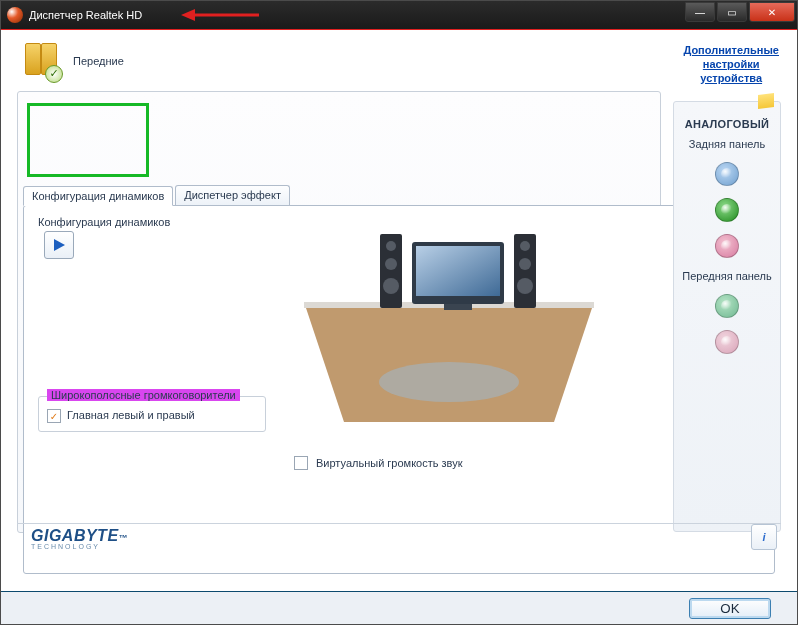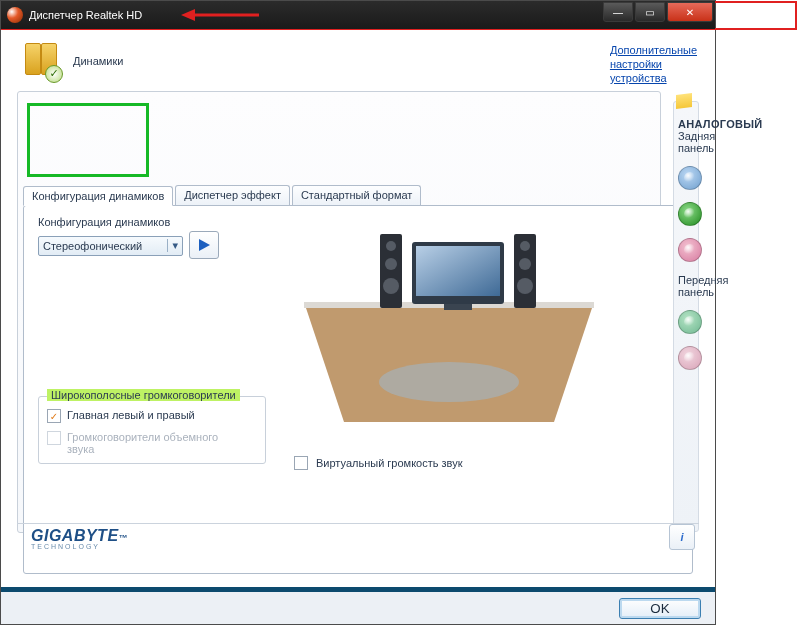--- a/index.html
+++ b/index.html
@@ -1,34 +1,34 @@
 <!DOCTYPE html>
 <html><head>
 <meta charset="utf-8">
 <style>
 html,body{margin:0;padding:0;font-family:"Segoe UI",Tahoma,sans-serif;font-size:11px;background:#fff}
-.window{width:716px;height:625px;border:1px solid #4b4b4b;background:#fff;box-sizing:border-box;position:relative}
+.window{width:798px;height:625px;border:1px solid #4b4b4b;background:#fff;box-sizing:border-box;position:relative}
 .titlebar{height:28px;background:linear-gradient(#2b2b2b,#1a1a1a);display:flex;align-items:center;color:#fff;position:relative}
 .titlebar .ticon{width:16px;height:16px;margin:0 6px;background:radial-gradient(circle at 30% 30%,#fff,#e55a2a 40%,#8a2a00);border-radius:50%}
 .titlebar .ttext{flex:0 0 auto}
 .winbtns{position:absolute;right:2px;top:0;display:flex}
 .winbtn{width:28px;height:18px;margin-top:1px;border:1px solid #3a3a3a;background:linear-gradient(#5a5a5a,#2a2a2a);border-radius:0 0 3px 3px;margin-left:2px;display:flex;align-items:center;justify-content:center;color:#fff;font-size:10px}
 .winbtn.close{background:linear-gradient(#e56a5a,#c93118);width:44px}
 .arrow{position:absolute;left:180px;top:4px}
 .redbox{position:absolute;border:2px solid #e02020;left:0;top:0;width:796px;height:29px;box-sizing:border-box;pointer-events:none}
 .client{position:absolute;left:8px;top:34px;right:8px;bottom:36px}
 
 
 .topleft{position:absolute;left:14px;top:6px;display:flex;align-items:center;gap:10px}
 .spk-glyph{width:40px;height:40px;position:relative}
 .spk-glyph .b1,.spk-glyph .b2{position:absolute;width:14px;height:30px;background:linear-gradient(#f6d36a,#d9a21f);border:1px solid #c48a12;border-radius:2px}
 .spk-glyph .b1{left:2px;top:2px}.spk-glyph .b2{left:18px;top:2px}
 .spk-glyph .chk{position:absolute;left:22px;top:24px;width:16px;height:16px;border-radius:50%;background:radial-gradient(#fff,#b6d97a);border:1px solid #6a9a2a;color:#2a6a00;font-size:11px;line-height:14px;text-align:center}
 
-.advlink{position:absolute;right:10px;top:8px;color:#0645ad;text-decoration:underline;font-weight:normal;text-align:left;line-height:14px}
+.advlink{position:absolute;right:10px;top:8px;color:#0645ad;text-decoration:underline;font-weight:bold;text-align:center;line-height:14px}
 
 .main-panel{position:absolute;left:8px;top:56px;width:642px;height:440px;border:1px solid #c8d0da;border-radius:3px;background:linear-gradient(#fdfdfe,#f6f8fb)}
 
 .greenbox{position:absolute;border:3px solid #16b926;left:18px;top:68px;width:122px;height:74px;box-sizing:border-box;pointer-events:none;z-index:5}
 
 .volsec{position:absolute;left:20px;top:66px}
 .volsec .gv{font-weight:bold;color:#2a3a55}
 .lr-row{display:flex;align-items:center;gap:3px;margin-top:5px}
 .lr-row span.lbl{color:#2a3a55}
 .mini-track{width:70px;height:4px;background:#d0d6de;border:1px solid #aab2bd;border-radius:2px;position:relative}
@@ -49,48 +49,48 @@
 .subpanel{position:absolute;left:14px;top:170px;right:14px;bottom:14px;border:1px solid #b0bccb;border-radius:3px;background:#fff}
 
 .cfg-left{position:absolute;left:14px;top:10px}
 .cfg-left .lbl{color:#2a3a50}
 .select{margin-top:4px;width:145px;height:20px;border:1px solid #8aa0b8;border-radius:2px;background:linear-gradient(#f6fafd,#e2ecf5);display:flex;align-items:center;padding:0 4px;box-sizing:border-box;color:#2a3a50}
 .select .chev{margin-left:auto;border-left:1px solid #9ab0c6;padding-left:4px;color:#365a85}
 .playbtn{display:inline-flex;width:28px;height:26px;border:1px solid #9aa9ba;border-radius:3px;background:linear-gradient(#fff,#eaf0f7);align-items:center;justify-content:center;margin-left:6px;vertical-align:top;margin-top:3px}
 
 .scene{position:absolute;left:260px;top:6px;width:330px;height:220px}
 .fieldset{position:absolute;left:14px;top:190px;width:210px;border:1px solid #c8d0da;border-radius:3px;padding:6px 8px 8px}
-.fieldset .leg{position:relative;top:-14px;background:#bef264;padding:0 4px;color:#2a3a50;display:inline-block}
+.fieldset .leg{position:relative;top:-14px;background:#d946ef;padding:0 4px;color:#2a3a50;display:inline-block}
 .chk-row{display:flex;align-items:flex-start;gap:6px;margin-top:-6px;color:#2a3a50}
 .chk-row.dis{color:#aab2bd}
 .chkbox{width:12px;height:12px;border:1px solid #9aa6b4;background:#fff;flex:0 0 auto;display:flex;align-items:center;justify-content:center;font-size:10px;color:#e07a18}
 .chkbox.dis{border-color:#cfd6de}
 .virt{position:absolute;left:270px;top:250px;display:flex;gap:8px;align-items:center;color:#2a3a50}
 .virt .chkbox{width:12px;height:12px}
 
 
 .rpanel{position:absolute;left:664px;top:66px;right:8px;bottom:56px;background:linear-gradient(#f5f7fa,#eef2f7);border:1px solid #d4dbe4;border-radius:3px;padding:6px 4px;box-sizing:border-box;text-align:center}
 .rpanel .flag{position:absolute;right:6px;top:-8px;width:16px;height:14px;background:linear-gradient(#ffe27a,#f5c738);transform:skewY(-8deg)}
 .rpanel .hd{font-weight:bold;color:#2a3a50;letter-spacing:.3px;margin-top:10px}
-.rpanel .sub{color:#2a3a50;margin-top:0}
+.rpanel .sub{color:#2a3a50;margin-top:8px}
 .jack{width:22px;height:22px;border-radius:50%;margin:12px auto;border:1px solid rgba(0,0,0,.2);position:relative}
 .jack::after{content:"";position:absolute;inset:5px;border-radius:50%;background:radial-gradient(circle at 35% 30%,rgba(255,255,255,.9),rgba(255,255,255,0) 55%)}
 .j-blue{background:radial-gradient(circle at 40% 35%,#bcd8f4,#6f9fce)}
 .j-green{background:radial-gradient(circle at 40% 35%,#8edb8a,#1f8a1d)}
 .j-pink{background:radial-gradient(circle at 40% 35%,#f3c2d1,#d77aa0)}
 .j-green2{background:radial-gradient(circle at 40% 35%,#b6e4c6,#6fb891)}
 .j-pink2{background:radial-gradient(circle at 40% 35%,#f1d6df,#d9a3b8)}
 
 .brand{position:absolute;left:22px;bottom:38px;font-family:Liberation Sans, sans-serif}
 .brand .g{font-weight:bold;font-style:italic;color:#1e4f86;font-size:16px;letter-spacing:.5px}
 .brand .t{font-size:7px;color:#688bab;letter-spacing:2px;margin-top:-2px}
 
 .info-btn{position:absolute;right:12px;bottom:38px;width:24px;height:24px;border:1px solid #b6c4d4;border-radius:3px;background:linear-gradient(#fff,#eaf0f7);display:flex;align-items:center;justify-content:center;color:#2a6acc;font-style:italic;font-weight:bold}
 
-.footer{position:absolute;left:0;right:0;bottom:0;height:32px;border-top:5px solid #0c4a6e;background:#ecf0f5;display:flex;justify-content:flex-end;align-items:center;padding-right:14px}
+.footer{position:absolute;left:0;right:0;bottom:0;height:32px;border-top:1px solid #0c4a6e;background:#ecf0f5;display:flex;justify-content:flex-end;align-items:center;padding-right:26px}
 .okbtn{width:82px;height:21px;border:1px solid #3c7fb1;border-radius:3px;background:linear-gradient(#fefefe,#e4eef8);color:#1a2a3c;box-shadow:0 0 0 2px #bcd9ef inset}
 
 .hline{position:absolute;left:8px;right:8px;bottom:64px;height:1px;background:#cbd3dd}
 </style>
 </head>
 <body>
 
 <div class="window">
   <div class="redbox"></div>
   <div class="titlebar">
@@ -108,21 +108,21 @@
   </div>
 
   <div class="client">
 
     <div class="topleft">
       <div class="spk-glyph">
         <div class="b1"></div>
           <div class="b2"></div>
           <div class="chk">✓</div>
       </div>
-      <div style="color:#2a3a50">Динамики</div>
+      <div style="color:#2a3a50">Передние</div>
     </div>
 
     <div class="advlink">
       <span>Дополнительные</span><br>
       <span>настройки</span><br>
       <span>устройства</span>
     </div>
 
     <div class="greenbox"></div>
 
@@ -151,33 +151,28 @@
     </div>
 
     <div class="defbtn">
       <div><span>Задать</span><br><span>стандартное</span><br><span>устройство</span></div>
       <span class="chev">▾</span>
     </div>
 
     <div class="tabs">
       <div class="tab active">Конфигурация динамиков</div>
       <div class="tab">Диспетчер эффект</div>
-      <div class="tab">Стандартный формат</div>
     </div>
 
     <div class="main-panel"></div>
 
     <div class="subpanel">
       <div class="cfg-left">
         <div class="lbl">Конфигурация динамиков</div>
         <div style="display:flex;align-items:center">
-          <div class="select">
-            <span>Стереофонический</span>
-            <span class="chev">▾</span>
-          </div>
           <div class="playbtn">
             <svg width="14" height="14">
                 <polygon points="2,1 13,7 2,13" fill="#1d5fbf"></polygon>
               </svg>
           </div>
         </div>
       </div>
 
       <svg class="scene" viewBox="0 0 330 220">
         <polygon points="20,90 310,90 270,210 60,210" fill="#c09a6e"></polygon>
@@ -205,24 +200,20 @@
           <circle cx="241" cy="52" r="6" fill="#555b64"></circle>
           <circle cx="241" cy="74" r="8" fill="#555b64"></circle>
       </svg>
 
       <div class="fieldset">
         <span class="leg">Широкополосные громкоговорители</span>
         <div class="chk-row">
           <div class="chkbox">✓</div>
           <span>Главная левый и правый</span>
         </div>
-        <div class="chk-row dis" style="margin-top:8px">
-          <div class="chkbox dis"></div>
-          <span><span>Громкоговорители объемного</span><br><span>звука</span></span>
-        </div>
       </div>
 
       <div class="virt">
         <div class="chkbox"></div>
         <span>Виртуальный громкость звук</span>
       </div>
     </div>
 
     <div class="rpanel">
       <div class="flag"></div>

